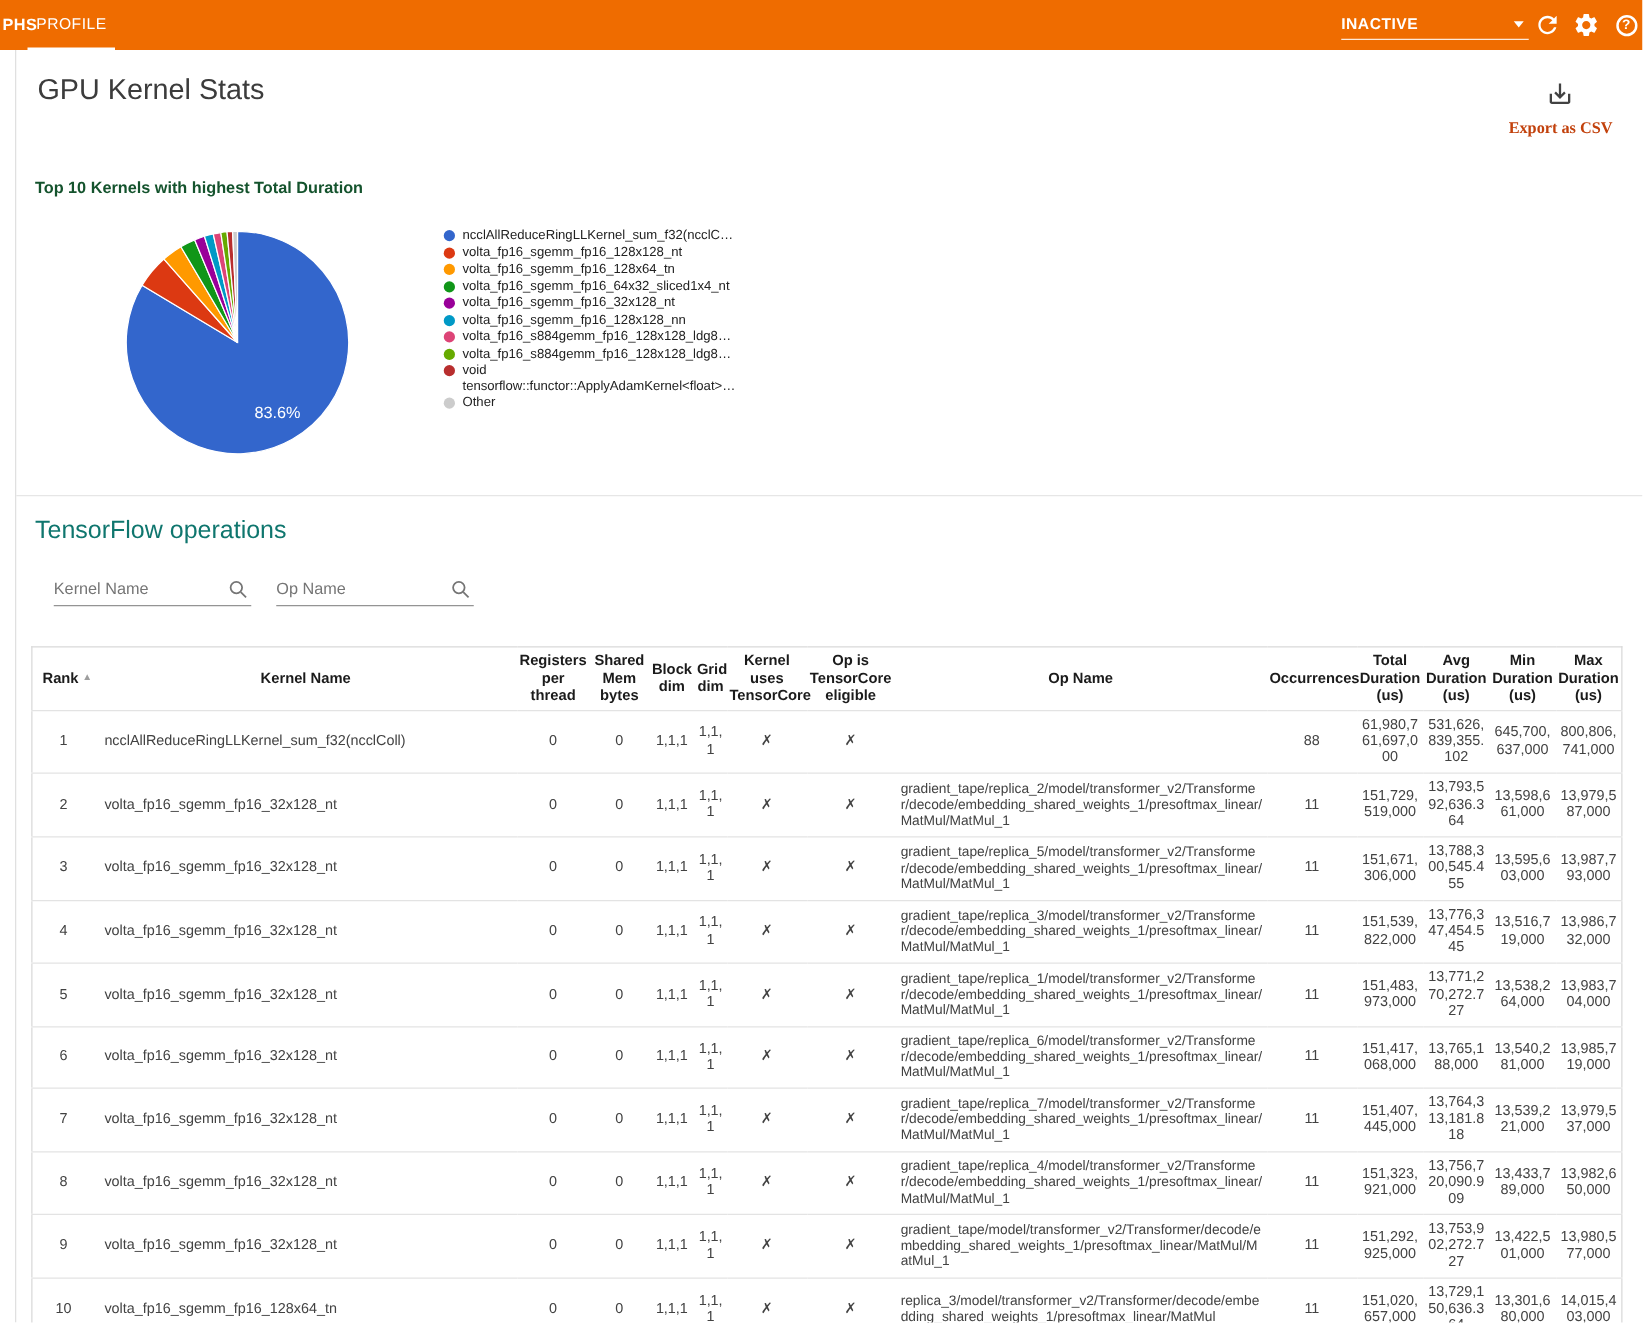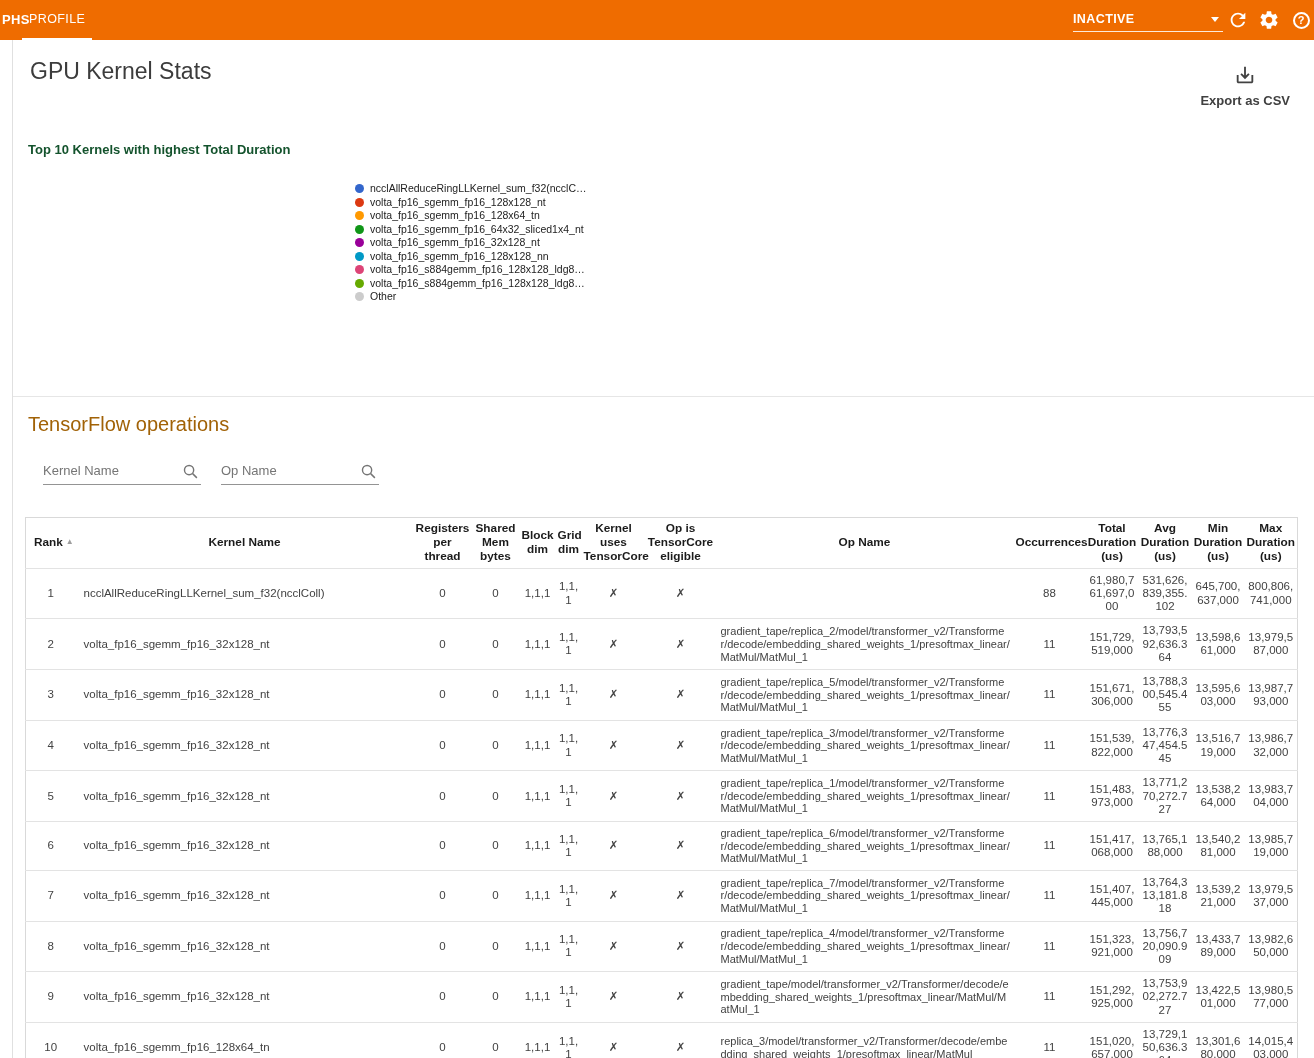--- a/index.html
+++ b/index.html
@@ -26,29 +26,29 @@
   .help-circle { width:17px; height:17px; border:2px solid #fff; border-radius:50%; font-size:11px; font-weight:bold;
                  display:flex; align-items:center; justify-content:center; }
   .help-circle::after { content:"?"; }
   
   .v-divider { position:absolute; left:12px; top:40px; bottom:0; width:1px; background:#e0e0e0; }
   .section1 { position:absolute; top:40px; left:13px; right:0; height:356px; }
   .section2 { position:absolute; top:396px; left:13px; right:0; bottom:0; border-top:1px solid #e6e6e6; }
   .page-title { position:absolute; left:17px; top:18px; font-size:23px; font-weight:normal; color:#3c3c3c; margin:0; }
   .export-btn { position:absolute; right:24px; top:24px; display:flex; flex-direction:column; align-items:center;
                 color:#424242; cursor:pointer; }
-  .export-label { font-size:13px; font-weight:bold; margin-top:3px; color:#404040; }
+  .export-label { font-size:13px; font-weight:bold; margin-top:3px; color:#c2410c;font-family:Liberation Serif, serif; }
   .chart-heading { position:absolute; left:15px; top:102px; font-size:13px; font-weight:bold; color:#14532d; }
   .pie-wrap { position:absolute; left:81px; top:140px; }
   .legend { position:absolute; left:342px; top:142px; width:250px; }
   .legend-item { display:flex; align-items:flex-start; margin-bottom:1px; cursor:default; }
   .legend-bullet { width:9px; height:9px; border-radius:50%; flex:none; margin:2px 6px 0 0; }
   .legend-label { font-size:10.5px; line-height:12.5px; color:#222; }
   
-  .ops-title { position:absolute; left:15px; top:16px; font-size:20px; font-weight:normal; color:#a16207; margin:0; }
+  .ops-title { position:absolute; left:15px; top:16px; font-size:20px; font-weight:normal; color:#0f766e; margin:0; }
   .filters { position:absolute; left:30px; top:62px; display:flex; gap:20px; }
   .filter-field { position:relative; width:158px; }
   .filter-field input { width:100%; border:none; border-bottom:1px solid #949494; outline:none;
                         font-family:"Liberation Sans",sans-serif; font-size:13px; padding:4px 22px 6px 0; color:#212121; background:transparent; }
   .filter-field input::placeholder { color:#757575; opacity:1; }
   .search-icon { position:absolute; right:2px; top:4px; }
   
   table.kstats { position:absolute; left:12px; top:120px; width:1272px; border-collapse:collapse; table-layout:fixed;
                  border:1px solid #d9d9d9; }
   .kstats th { font-size:11.8px; font-weight:bold; color:#1b1b1b; padding:4px 2px; line-height:1.18; vertical-align:middle; text-align:center; height:40px; cursor:pointer; }
@@ -96,20 +96,35 @@
     <span>
       <svg width="22" height="22" viewBox="0 0 24 24" fill="#424242">
           <path d="M19 12v7H5v-7H3v7c0 1.1.9 2 2 2h14c1.1 0 2-.9 2-2v-7h-2zm-6 .67l2.59-2.58L17 11.5l-5 5-5-5 1.41-1.41L11 12.67V3h2v9.67z"></path>
         </svg>
     </span>
     <span class="export-label">Export as CSV</span>
   </div>
 
   <div class="chart-heading">Top 10 Kernels with highest Total Duration</div>
 
+  <div class="pie-wrap">
+    <svg width="192" height="192" viewBox="0 0 192 192">
+        <path d="M96,94 L96.00,5.00 A89,89 0 1 1 19.68,48.21 Z" fill="#3366cc" stroke="#fff" stroke-width="1"></path>
+        <text x="128.0" y="154.5" fill="#fff" font-size="13" text-anchor="middle">83.6%</text>
+        <path d="M96,94 L19.68,48.21 A89,89 0 0 1 37.14,27.24 Z" fill="#dc3912" stroke="#fff" stroke-width="1"></path>
+        <path d="M96,94 L37.14,27.24 A89,89 0 0 1 50.70,17.39 Z" fill="#ff9900" stroke="#fff" stroke-width="1"></path>
+        <path d="M96,94 L50.70,17.39 A89,89 0 0 1 61.68,11.88 Z" fill="#109618" stroke="#fff" stroke-width="1"></path>
+        <path d="M96,94 L61.68,11.88 A89,89 0 0 1 69.56,9.02 Z" fill="#990099" stroke="#fff" stroke-width="1"></path>
+        <path d="M96,94 L69.56,9.02 A89,89 0 0 1 76.59,7.14 Z" fill="#0099c6" stroke="#fff" stroke-width="1"></path>
+        <path d="M96,94 L76.59,7.14 A89,89 0 0 1 82.63,6.01 Z" fill="#dd4477" stroke="#fff" stroke-width="1"></path>
+        <path d="M96,94 L82.63,6.01 A89,89 0 0 1 87.62,5.39 Z" fill="#66aa00" stroke="#fff" stroke-width="1"></path>
+        <path d="M96,94 L87.62,5.39 A89,89 0 0 1 92.09,5.09 Z" fill="#b82e2e" stroke="#fff" stroke-width="1"></path>
+        <path d="M96,94 L92.09,5.09 A89,89 0 0 1 96.00,5.00 Z" fill="#cccccc" stroke="#fff" stroke-width="1"></path>
+      </svg>
+  </div>
 
   <div class="legend">
 
       <div class="legend-item">
         <span class="legend-bullet" style="background: rgb(51, 102, 204);"></span>
         <span class="legend-label">ncclAllReduceRingLLKernel_sum_f32(ncclC…</span>
       </div>
 
       <div class="legend-item">
         <span class="legend-bullet" style="background: rgb(220, 57, 18);"></span>
@@ -139,20 +154,24 @@
       <div class="legend-item">
         <span class="legend-bullet" style="background: rgb(221, 68, 119);"></span>
         <span class="legend-label">volta_fp16_s884gemm_fp16_128x128_ldg8…</span>
       </div>
 
       <div class="legend-item">
         <span class="legend-bullet" style="background: rgb(102, 170, 0);"></span>
         <span class="legend-label">volta_fp16_s884gemm_fp16_128x128_ldg8…</span>
       </div>
 
+      <div class="legend-item">
+        <span class="legend-bullet" style="background: rgb(184, 46, 46);"></span>
+        <span class="legend-label">void tensorflow::functor::ApplyAdamKernel&lt;float&gt;…</span>
+      </div>
 
       <div class="legend-item">
         <span class="legend-bullet" style="background: rgb(204, 204, 204);"></span>
         <span class="legend-label">Other</span>
       </div>
     </div>
 </div>
 
 <div class="section2">
   <h2 class="ops-title">TensorFlow operations</h2>

